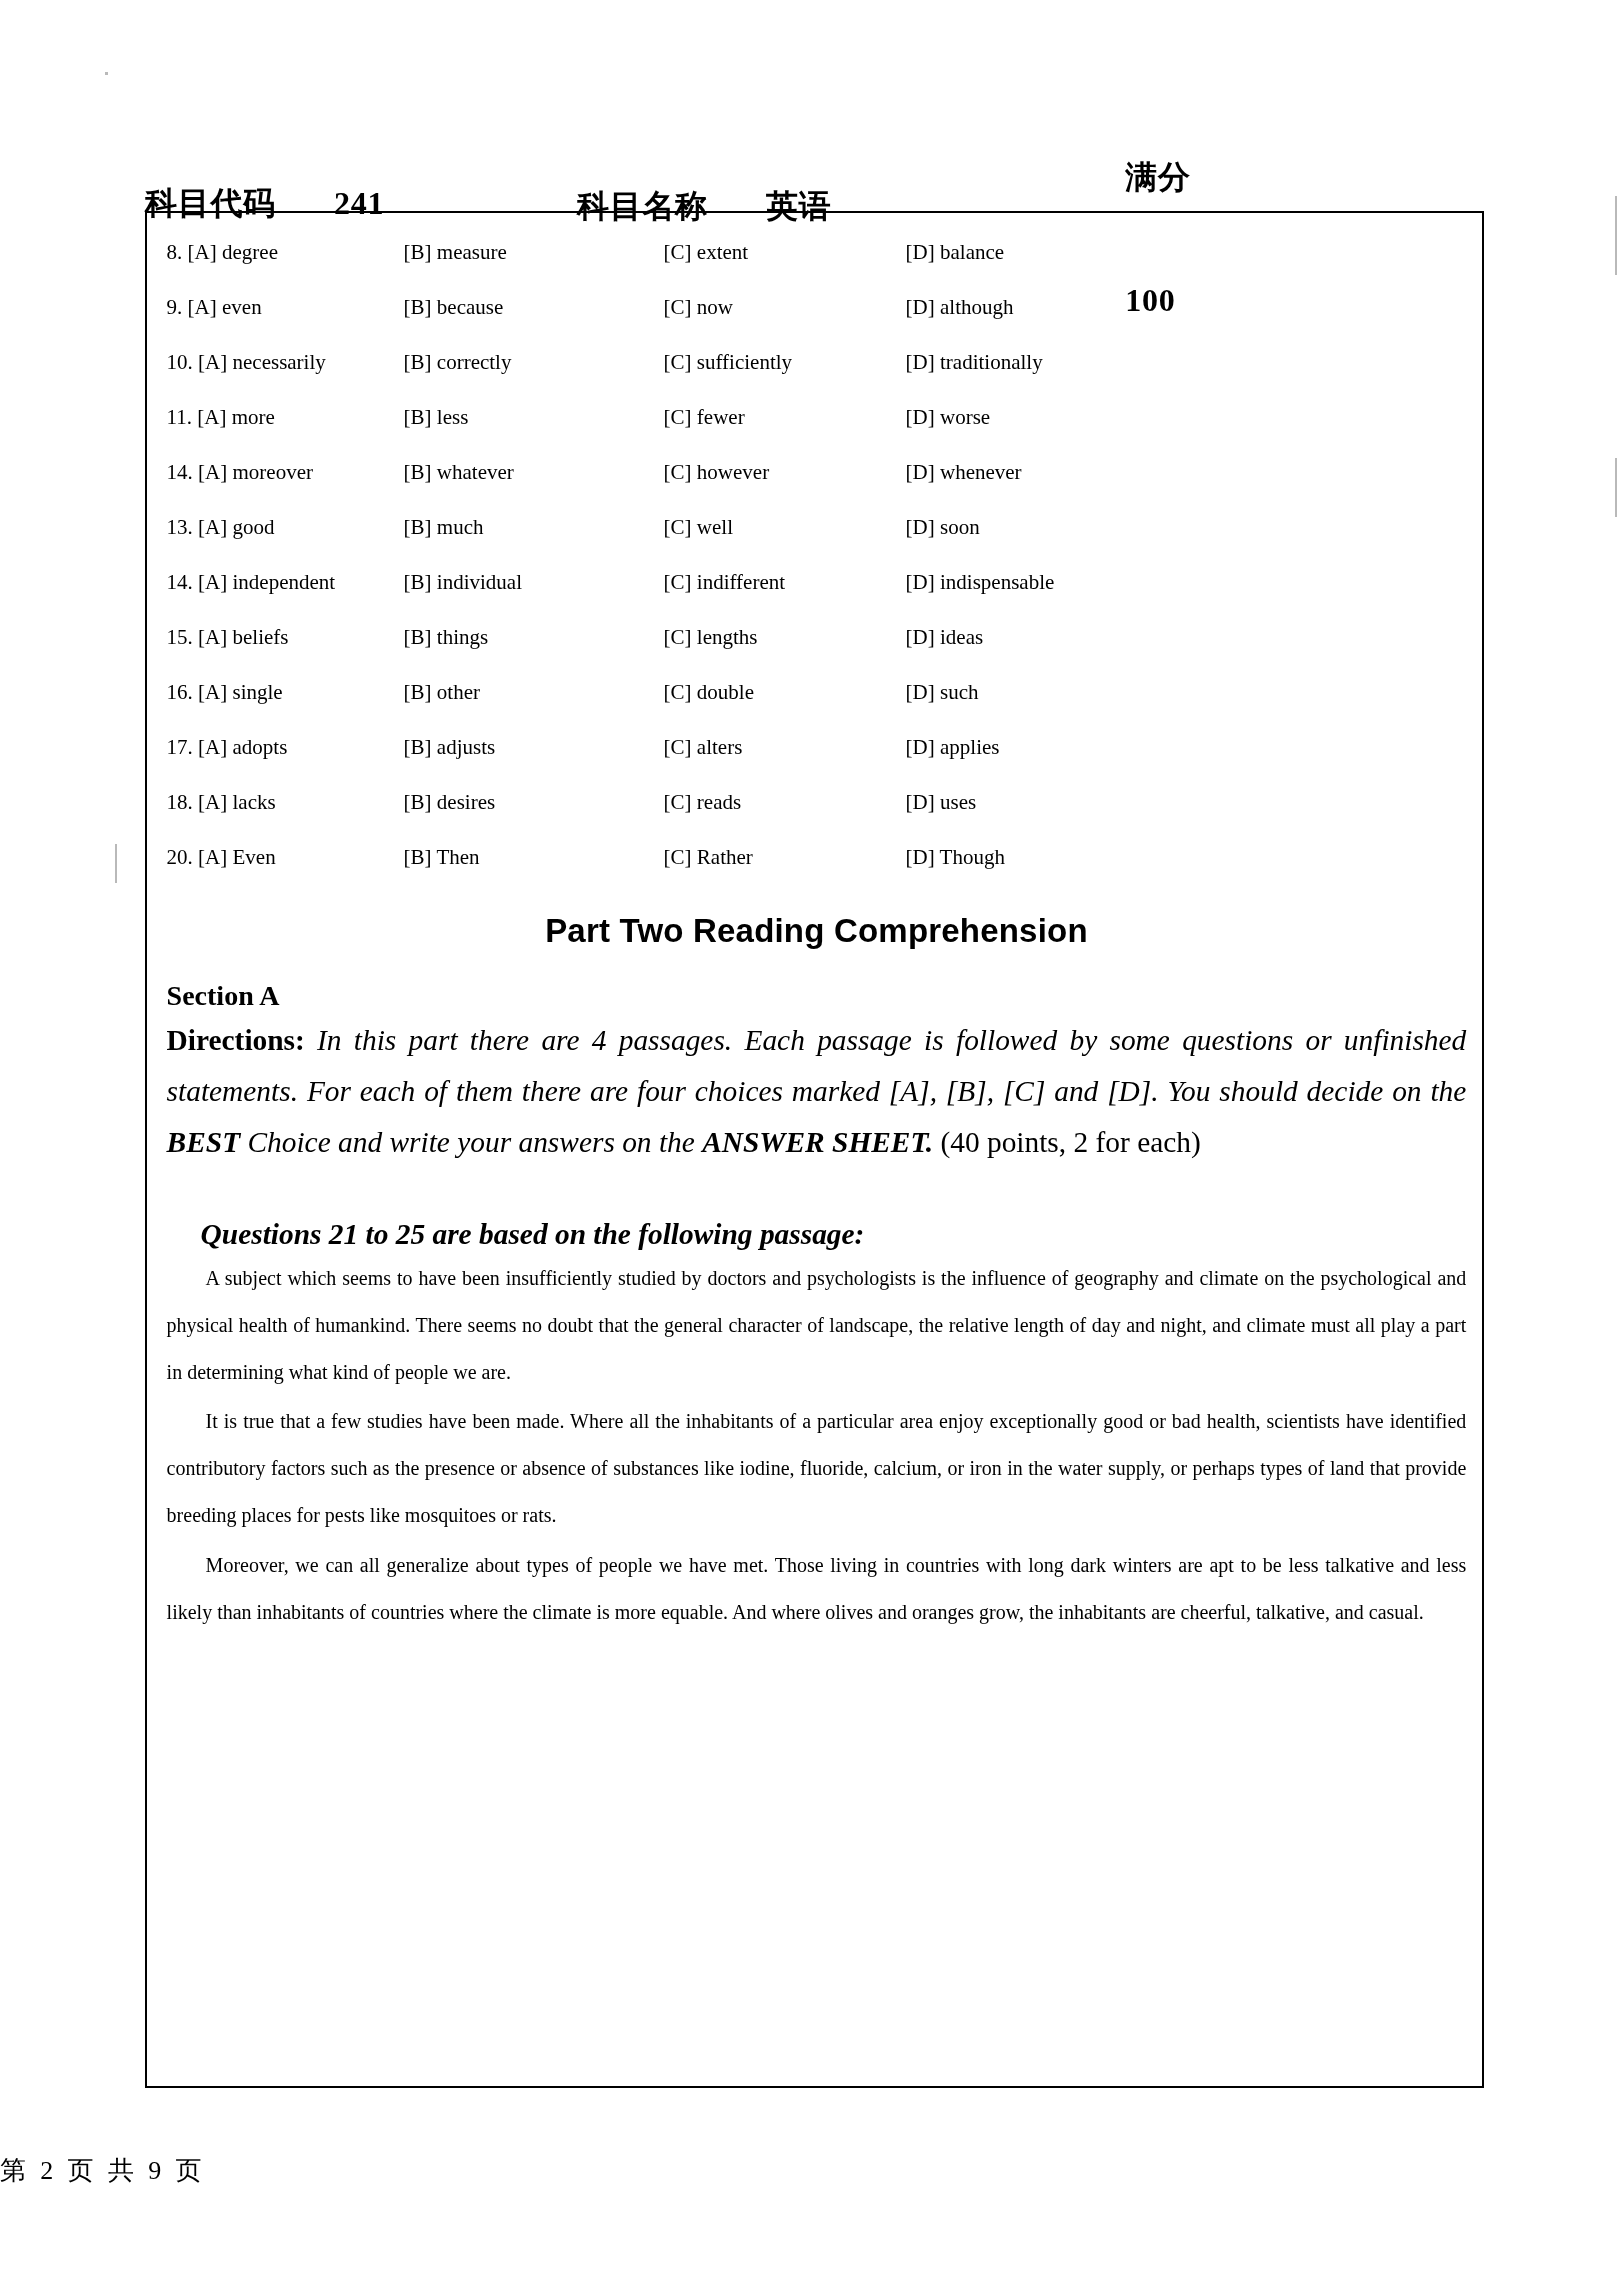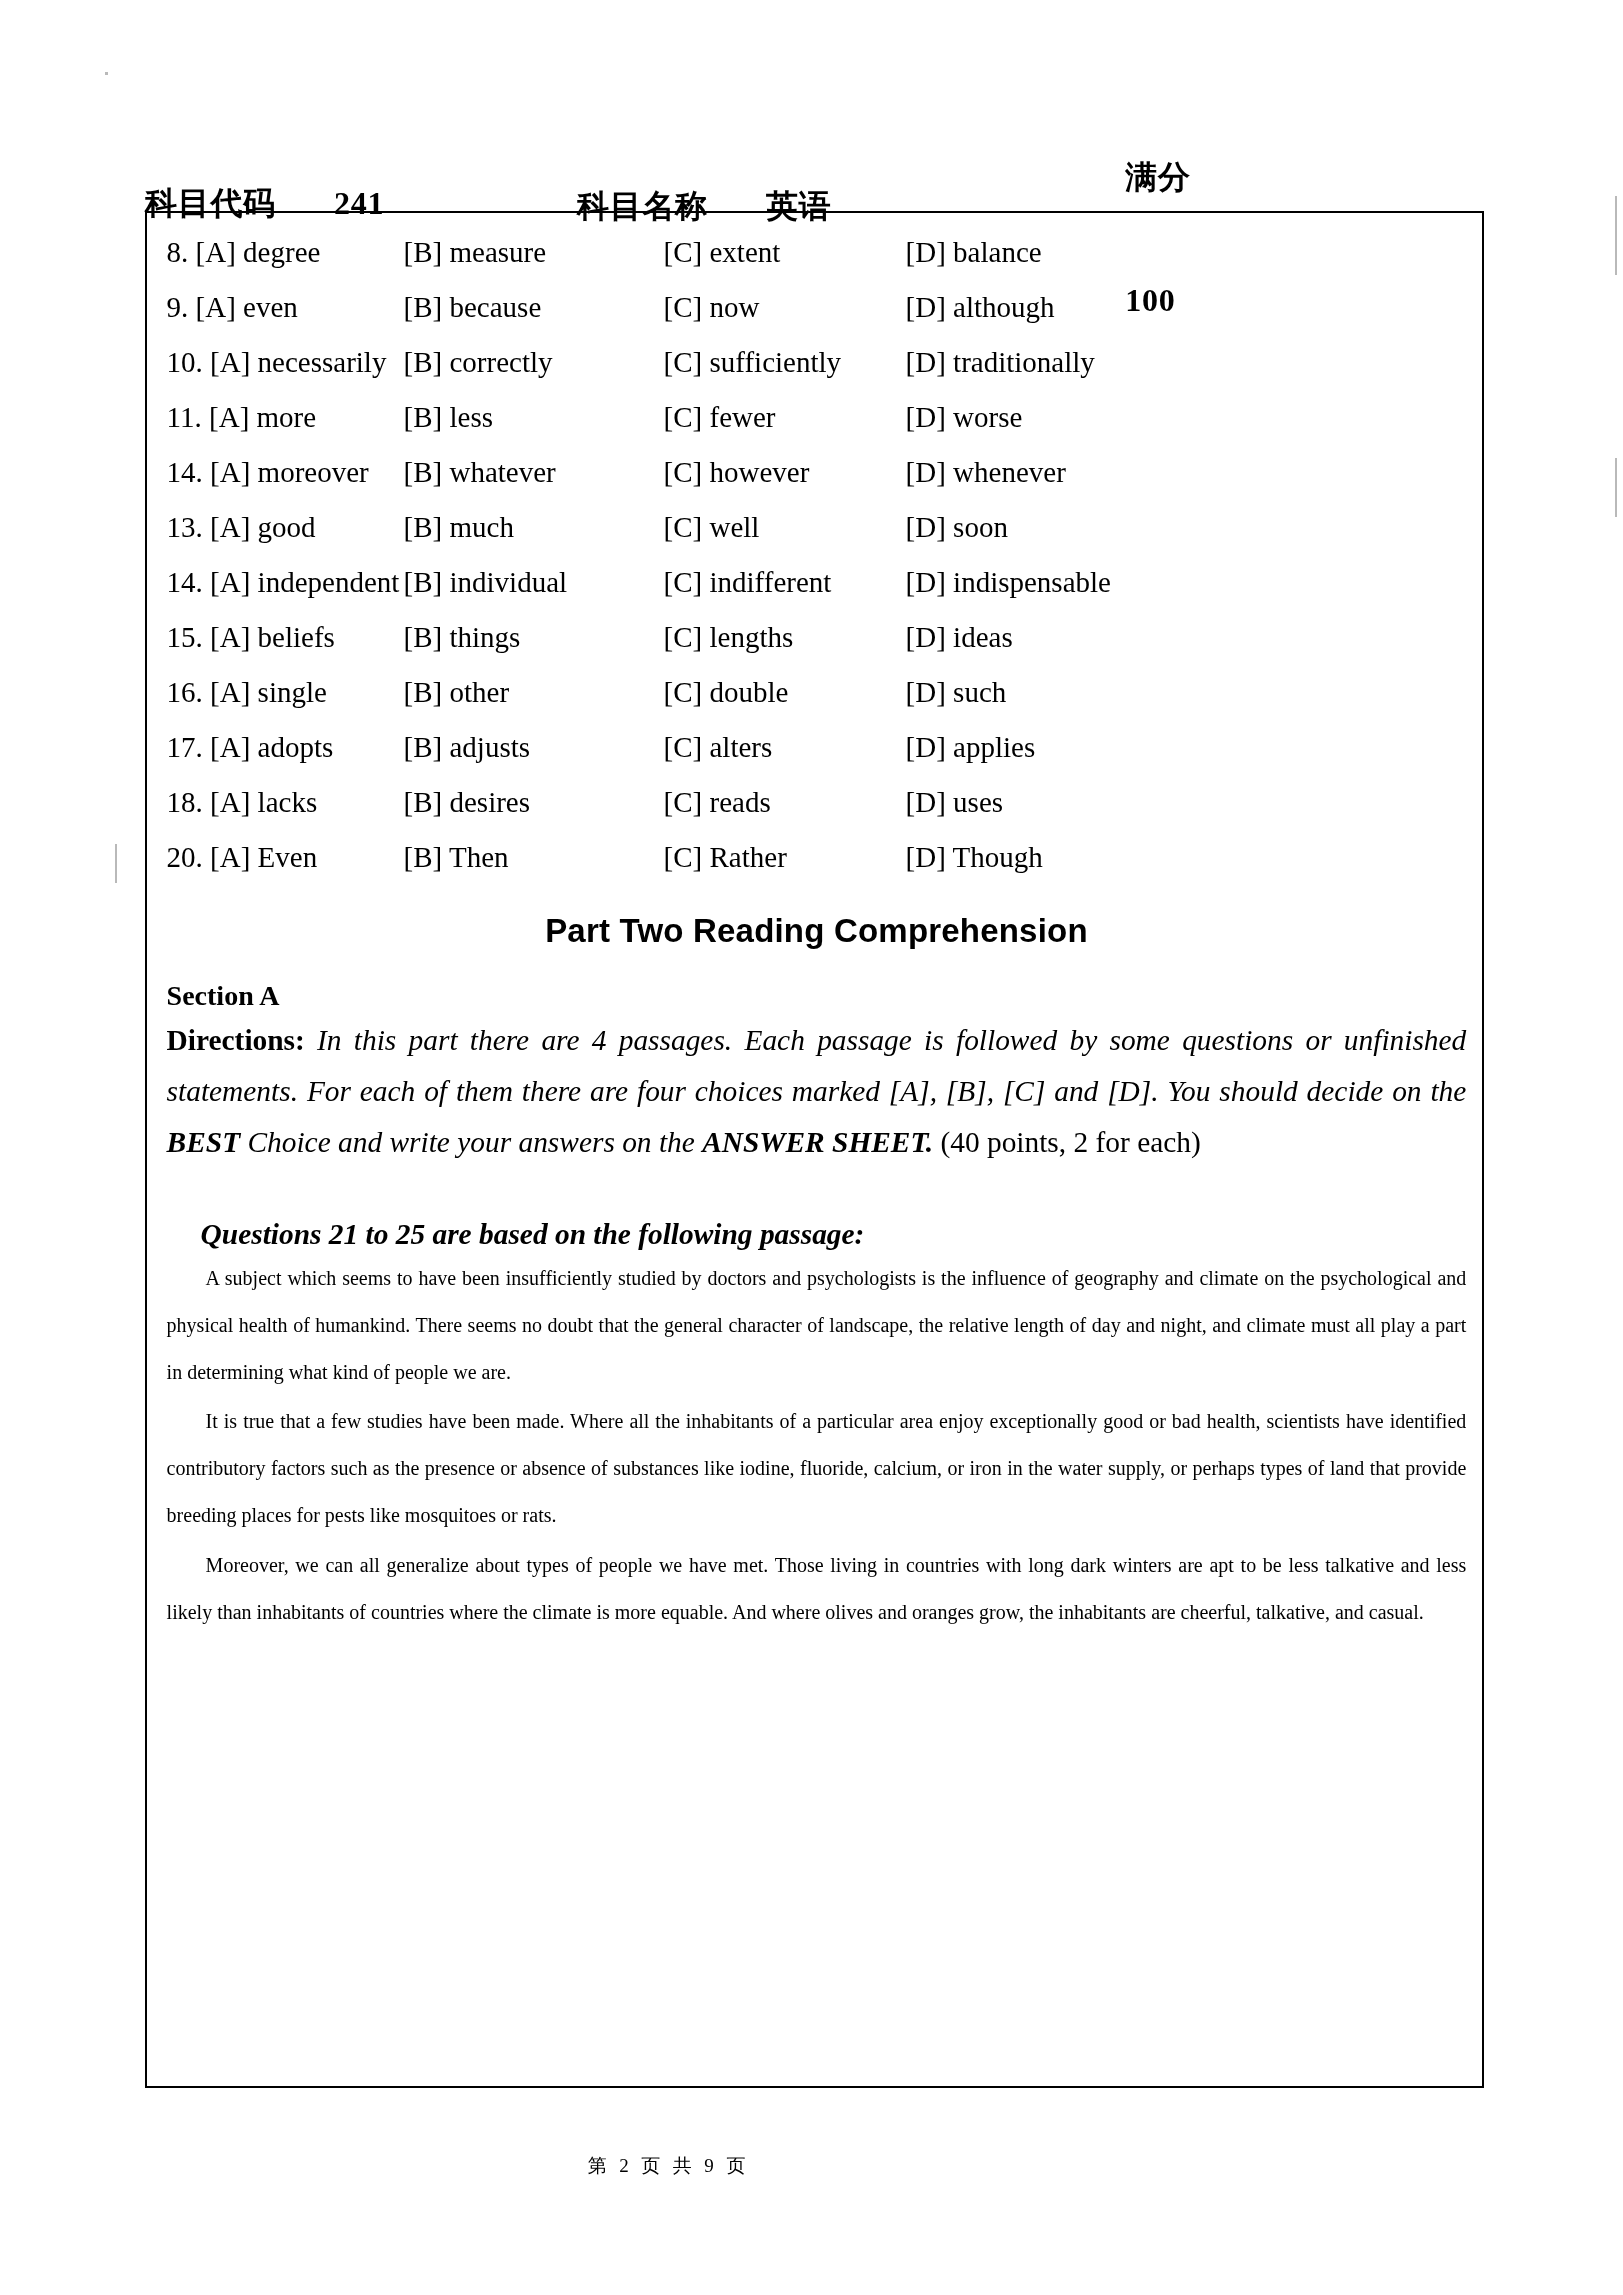--- a/index.html
+++ b/index.html
@@ -50,21 +50,21 @@
     position: absolute;
     left: 19.6px;
     right: 15.7px;
     top: 11.8px;
   }
 
   
   .opt-row {
     position: relative;
     height: 55px;
-    font-size: 29px;
+    font-size: 21px;
     line-height: 55px;
     white-space: nowrap;
   }
   .opt-cell { position: absolute; top: 0; }
   .opt-a { left: 0px; }
   .opt-b { left: 237px; }
   .opt-c { left: 497px; }
   .opt-d { left: 739px; }
   .opt-num { display: inline; }
   .opt-word { display: inline; }
@@ -117,22 +117,21 @@
     margin: 0 0 2.6px 0;
   }
   .passage-para:last-child { text-align: justify; }
 
   
   .page-footer {
     position: absolute;
     left: 0;
     top: 2153px;
     width: 1337px;
-    text-align: center;
-    font-size: 19px;
+    font-size: 26px;
     letter-spacing: 3.9px;
   }
 
   
   .scan-mark {
     position: absolute;
     background: #b9b9b9;
   }
 </style>
 </head>

